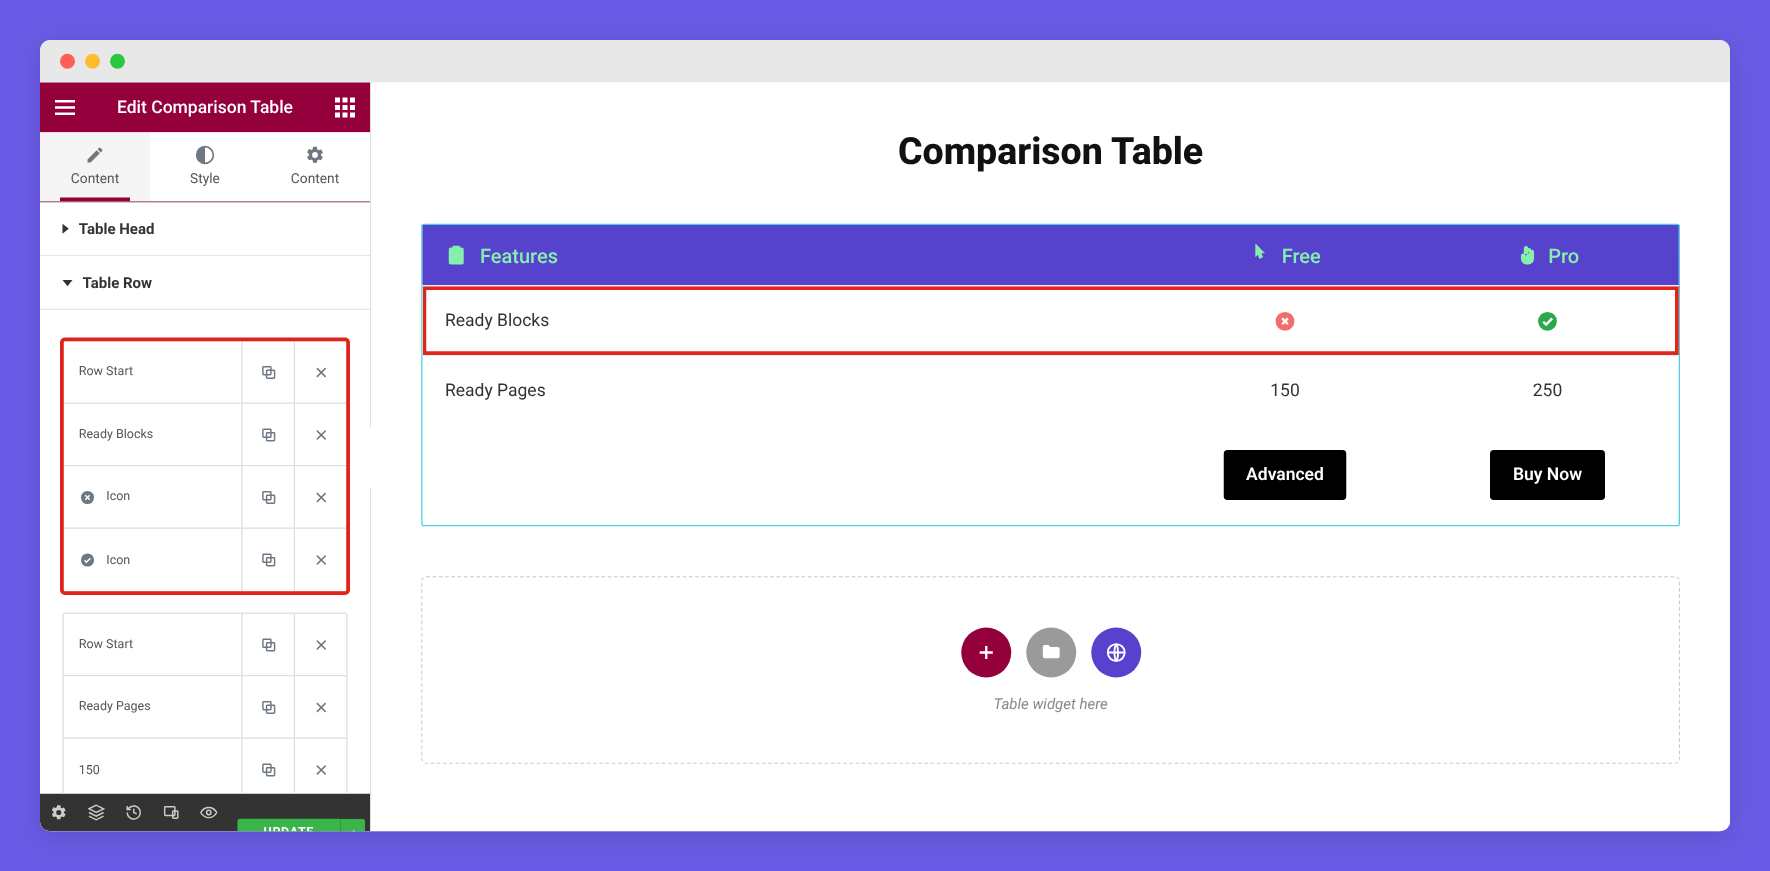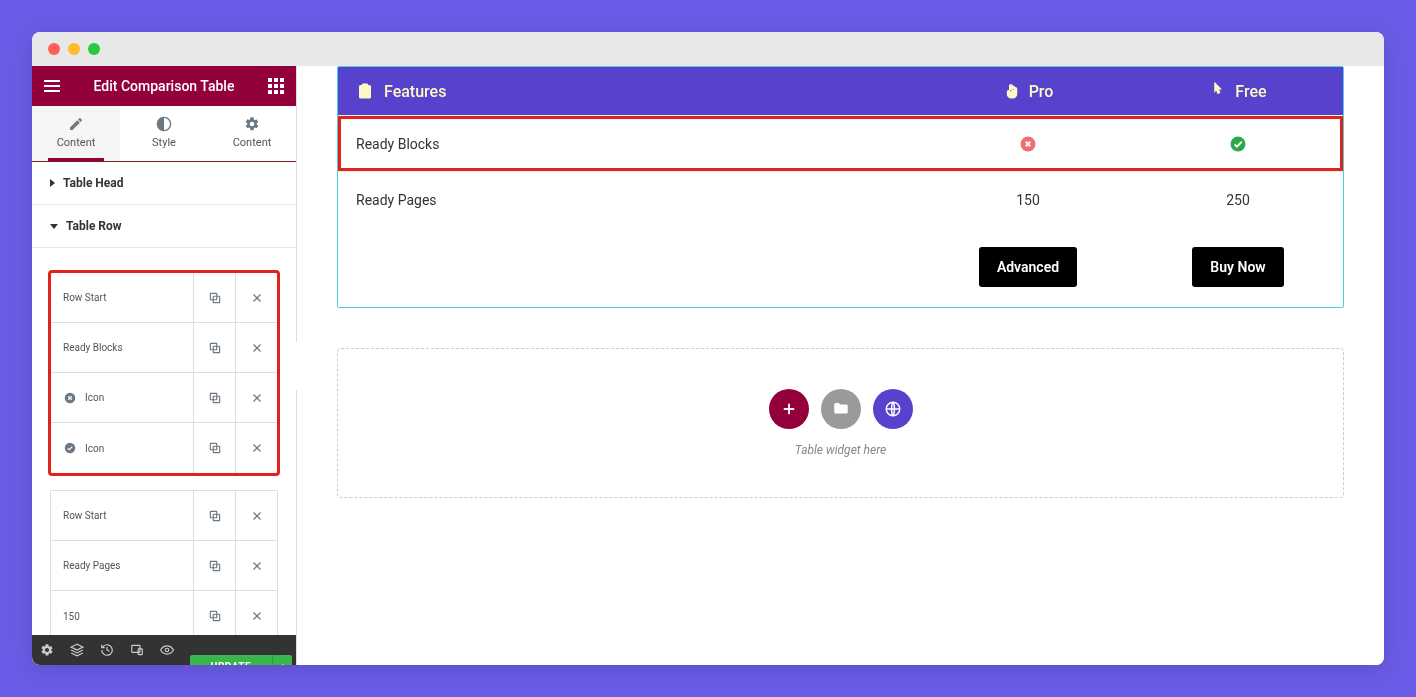--- a/index.html
+++ b/index.html
@@ -139,21 +139,21 @@
 }
 
 .canvas{flex:1; background:#fff; overflow:auto; position:relative; padding:0 40px 40px;}
 .canvas h1{
   text-align:center; font-size:30px;font-weight:800;color:#111;margin:38px 0 40px;
 }
 .table-widget{
   border:1px solid #4ad0e0; border-radius:2px;
 }
 .t-head{
-  display:flex; background:#5642cc;color:#fef9c3;height:48px;align-items:center;font-size:16px;font-weight:500;
+  display:flex; background:#5642cc;color:#86efac;height:48px;align-items:center;font-size:16px;font-weight:500;
 }
 .t-head .col-feat{flex:1; padding-left:18px; display:flex;align-items:center;gap:10px;}
 .t-head .col{width:210px;text-align:center;display:flex;align-items:center;justify-content:center;gap:8px;}
 .t-row{display:flex;height:56px;align-items:center;border-top:1px solid #eee;font-size:14px;color:#333;}
 .t-row .col-feat{flex:1;padding-left:18px;}
 .t-row .col{width:210px;text-align:center;}
 .t-row.highlight{
   box-shadow: inset 0 0 0 3px #e2231a;
 }
 .t-foot{display:flex;height:80px;align-items:center;}
@@ -408,41 +408,42 @@
               <span></span>
             </button>
         </div>
       </div>
 
       <div class="collapse-handle">‹</div>
 
     </div>
 
     <div class="canvas">
+      <h1>Comparison Table</h1>
 
       <div class="table-widget">
         <div class="t-head">
           <div class="col-feat">
             <svg width="18" height="18" viewBox="0 0 24 24" fill="currentColor">
                 <path d="M16 4h2a2 2 0 0 1 2 2v14a2 2 0 0 1-2 2H6a2 2 0 0 1-2-2V6a2 2 0 0 1 2-2h2"></path>
                 <rect x="8" y="2" width="8" height="4" rx="1"></rect>
               </svg>
             <span>Features</span>
           </div>
           <div class="col">
             <svg width="18" height="18" viewBox="0 0 24 24" fill="none" stroke="currentColor" stroke-width="2">
-                <path d="M9 11V5a1.5 1.5 0 1 1 3 0v6m0-4a1.5 1.5 0 1 1 3 0v4m0-2a1.5 1.5 0 1 1 3 0v7a5 5 0 0 1-5 5h-2a5 5 0 0 1-5-5v-3a1.5 1.5 0 1 1 3 0" fill="currentColor"></path>
-              </svg>
-            <span>Pro</span>
+                <path d="M8 2v10l2-2 2 5 2-1-2-5h3L8 2z" fill="currentColor"></path>
+              </svg>
+            <span>Free</span>
           </div>
           <div class="col">
             <svg width="18" height="18" viewBox="0 0 24 24" fill="none" stroke="currentColor" stroke-width="2">
-                <path d="M8 2v10l2-2 2 5 2-1-2-5h3L8 2z" fill="currentColor"></path>
-              </svg>
-            <span>Free</span>
+                <path d="M9 11V5a1.5 1.5 0 1 1 3 0v6m0-4a1.5 1.5 0 1 1 3 0v4m0-2a1.5 1.5 0 1 1 3 0v7a5 5 0 0 1-5 5h-2a5 5 0 0 1-5-5v-3a1.5 1.5 0 1 1 3 0" fill="currentColor"></path>
+              </svg>
+            <span>Pro</span>
           </div>
         </div>
 
         <div class="t-row highlight">
           <div class="col-feat">Ready Blocks</div>
           <div class="col"><svg class="status-ic" viewBox="0 0 24 24">
                 <circle cx="12" cy="12" r="10" fill="#f26d6d"></circle>
                 <path d="M9 9l6 6M15 9l-6 6" stroke="#fff" stroke-width="2.5"></path>
               </svg></div>
           <div class="col"><svg class="status-ic" viewBox="0 0 24 24">

